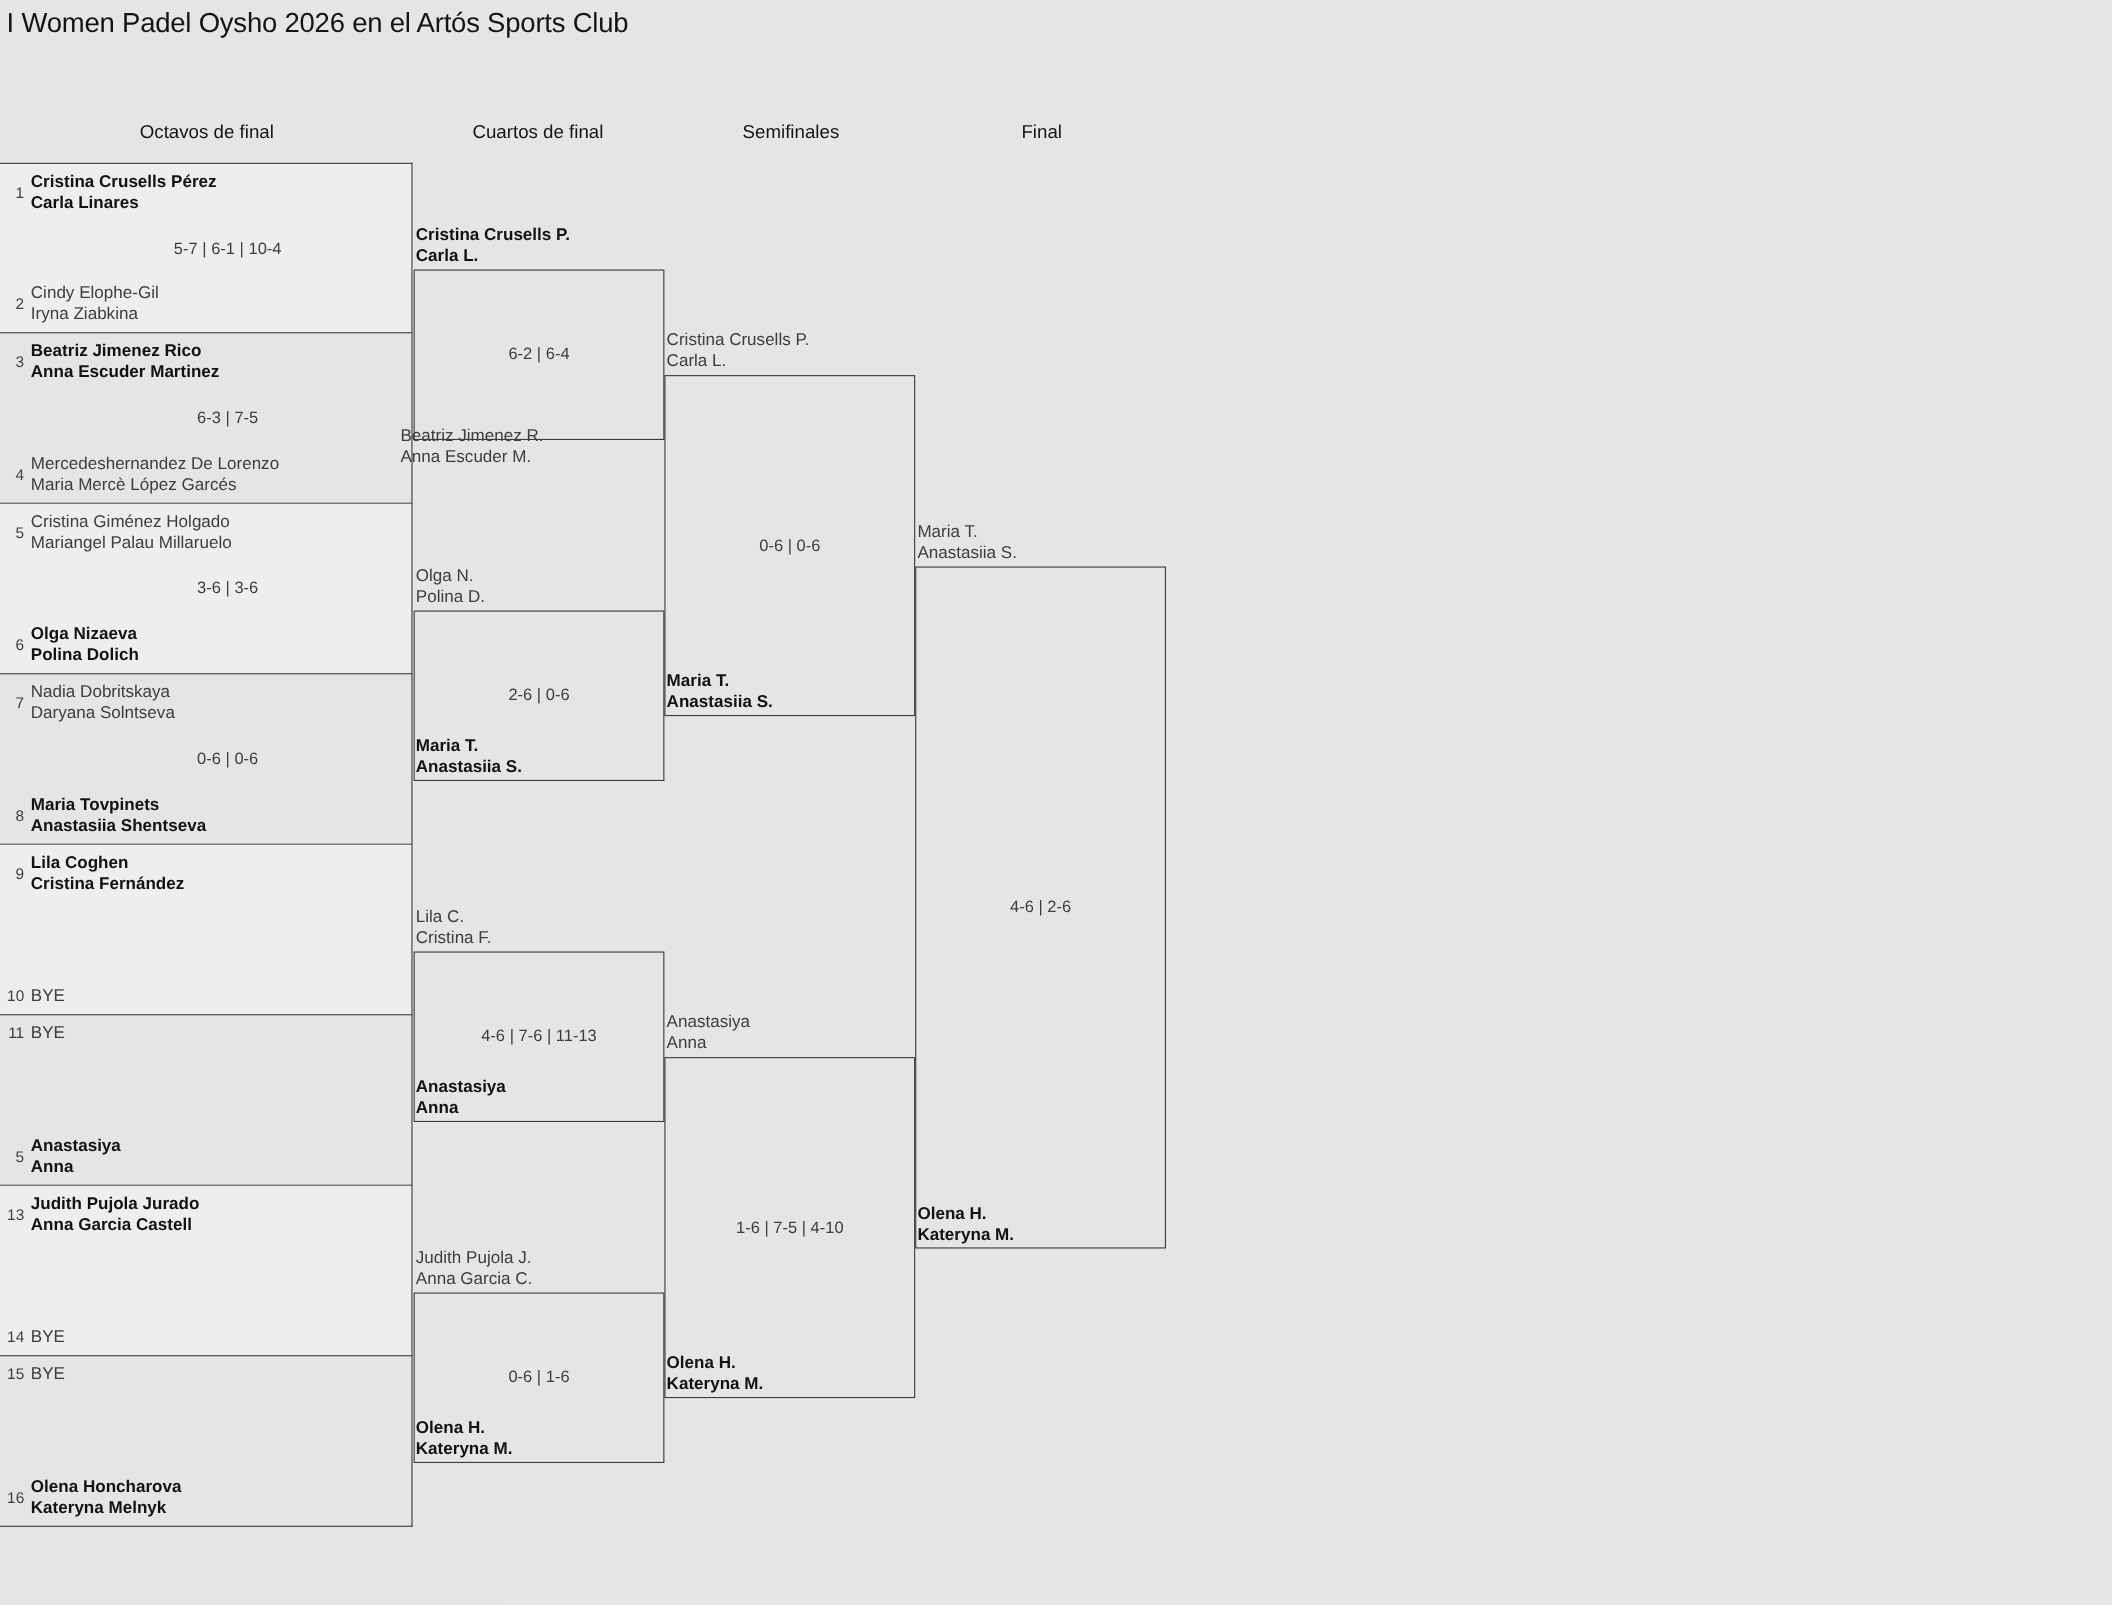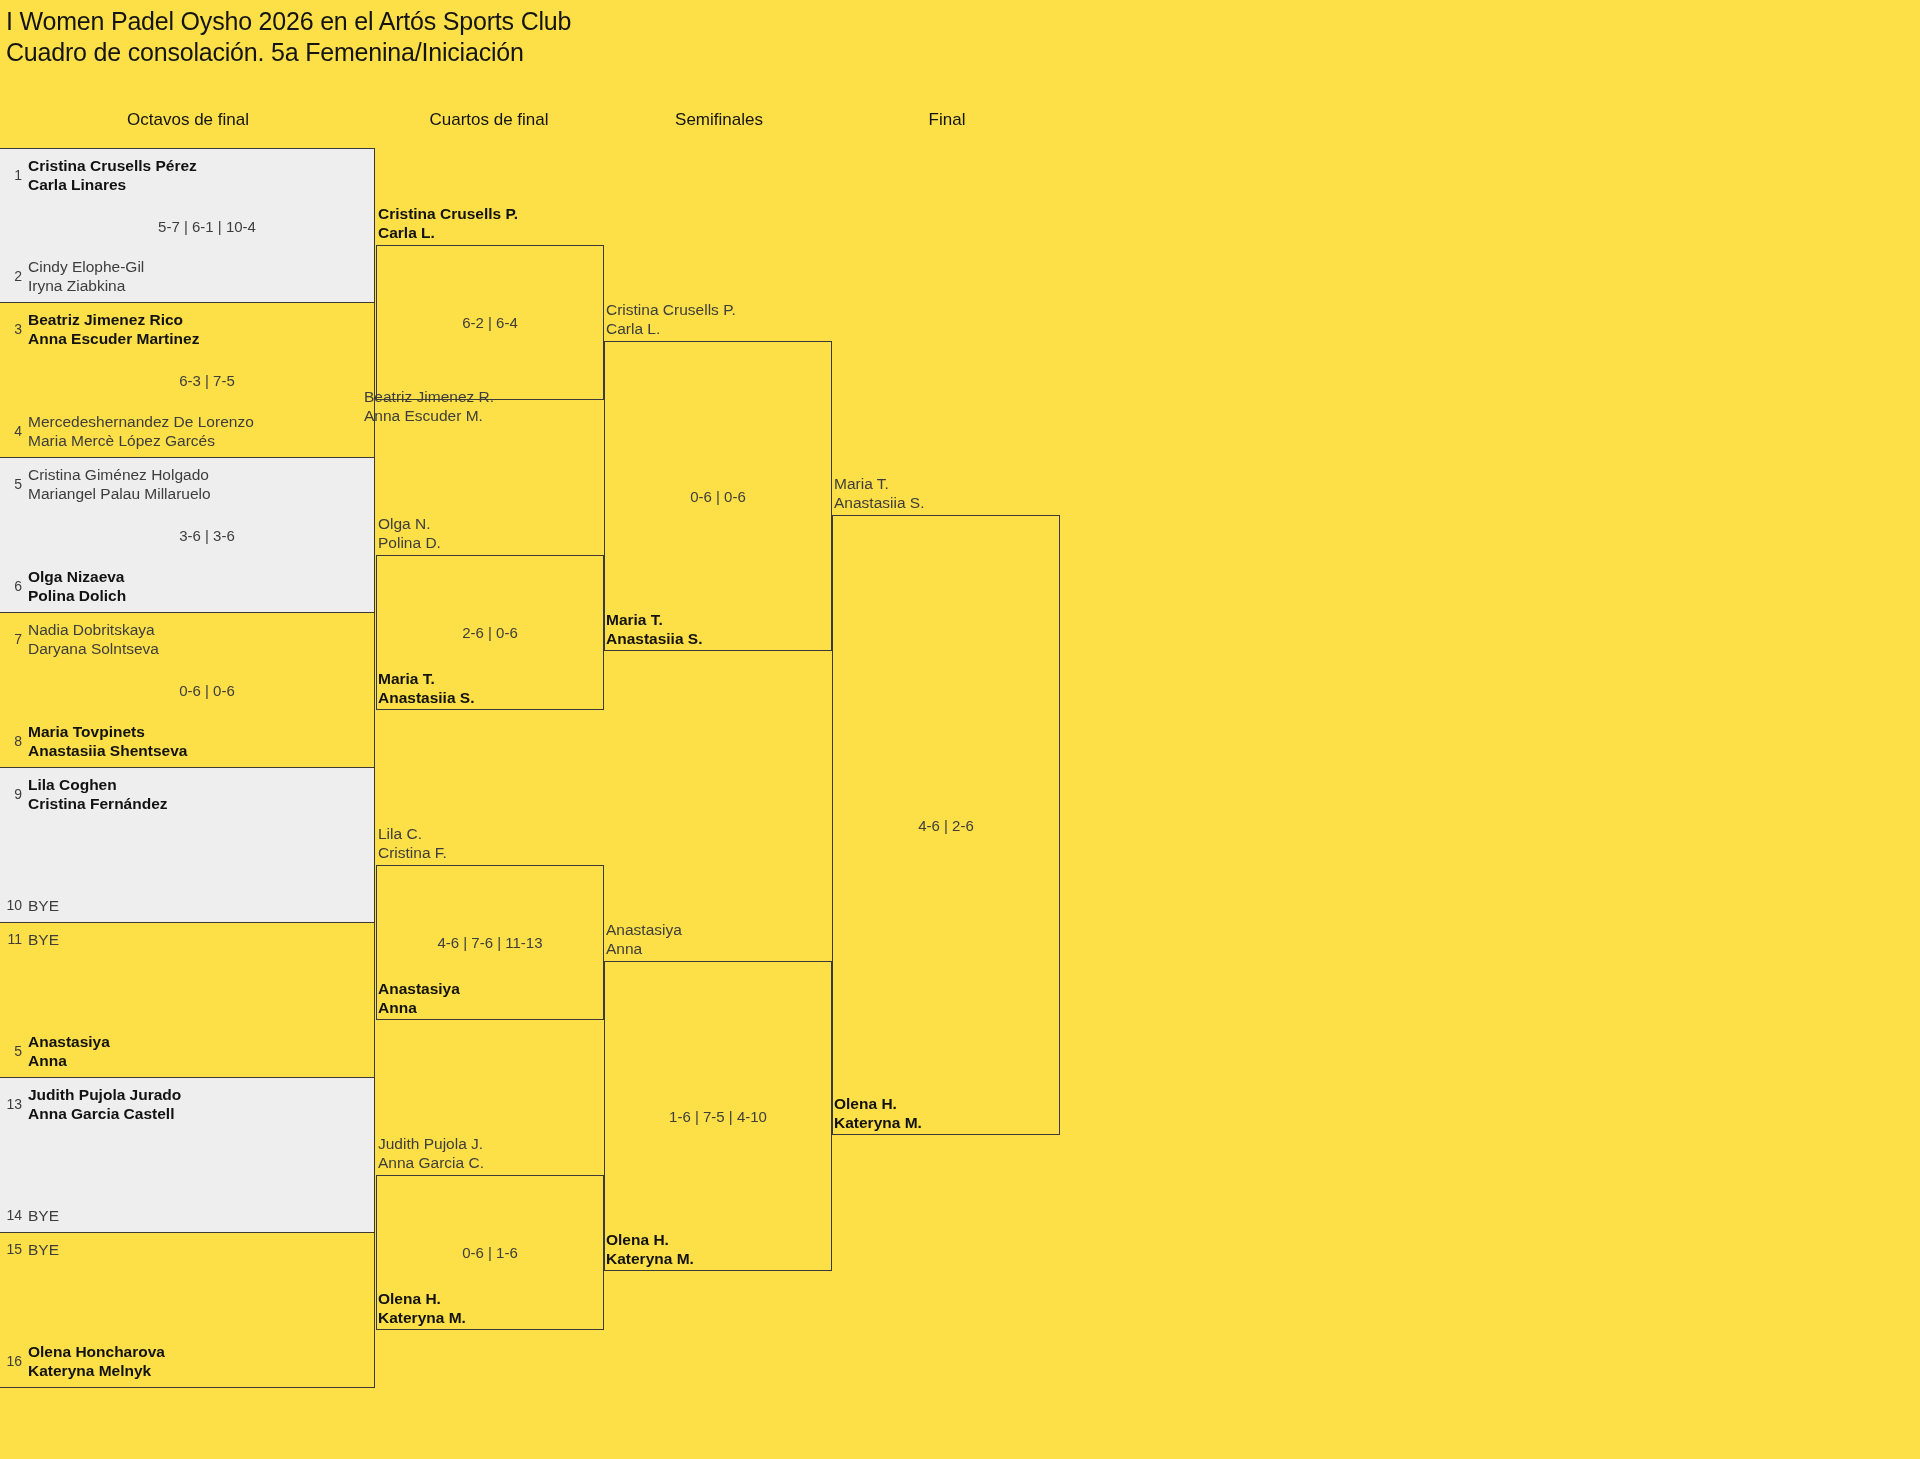--- a/index.html
+++ b/index.html
@@ -8,21 +8,21 @@
     margin: 0; padding: 0;
     background: #ffffff;
     font-family: "Liberation Sans", sans-serif;
     color: #1a1a1a;
   }
   #page {
     position: relative;
     width: 1920px;
     height: 1459px;
     overflow: hidden;
-    background: #fde047;
+    background: #e5e5e5;
     padding-left: 32px;
   }
 
   
   .title-block {
     position: absolute;
     left: 6px;
     top: 6px;
     width: 1200px;
   }
@@ -132,21 +132,20 @@
   }
   .slot.winner { color: #121212; font-weight: 700; }
 </style>
 </head>
 <body>
 
 <div id="page">
 
   <div class="title-block">
     <div class="title-line">I Women Padel Oysho 2026 en el Artós Sports Club</div>
-    <div class="title-line">Cuadro de consolación. 5a Femenina/Iniciación</div>
   </div>
 
   <div class="round-header" style="left:188px;">Octavos de final</div>
   <div class="round-header" style="left:489px;">Cuartos de final</div>
   <div class="round-header" style="left:719px;">Semifinales</div>
   <div class="round-header" style="left:947px;">Final</div>
 
   <div class="r1-col" id="r1-col">
       <div class="r1-pair first shaded">
         <div class="r1-entry top">

